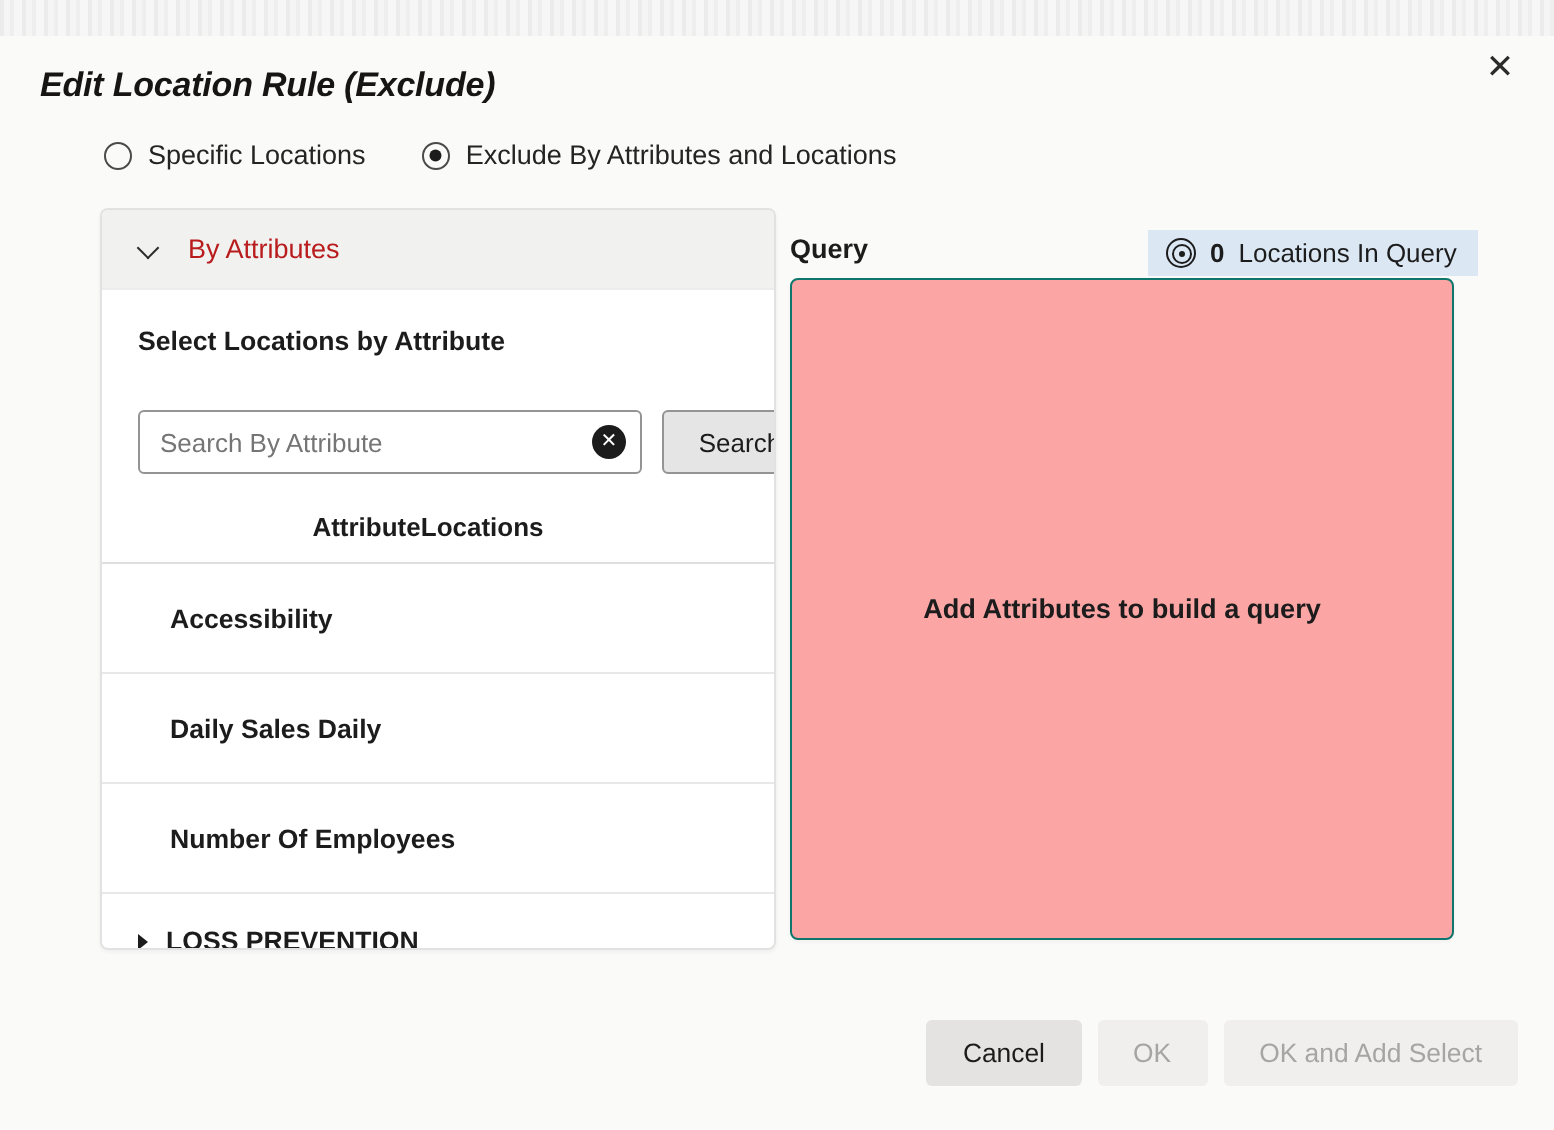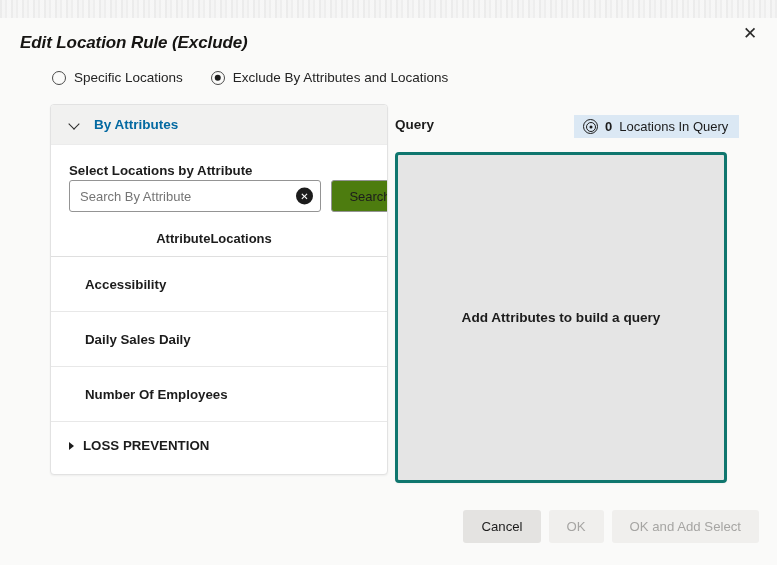--- a/index.html
+++ b/index.html
@@ -120,35 +120,35 @@
     content: "";
     position: absolute;
     top: 1px; left: 1px;
     width: 7px; height: 7px;
     border-right: 1.6px solid #2b2b2b;
     border-bottom: 1.6px solid #2b2b2b;
     transform: rotate(45deg);
   }
   .acc-title {
     font-size: 13.5px;
-    font-weight: bold;
-    color: #0369a1;
+    font-weight: normal;
+    color: #b91c1c;
   }
 
   .panel-body {
     padding: 18px 0 0 0;
     position: relative;
     height: calc(100% - 40px);
   }
   .section-label {
     font-size: 13.3px;
     font-weight: bold;
     color: #1c1c1c;
     padding: 0 18px;
-    margin-bottom: 2px;
+    margin-bottom: 27px;
   }
 
   .search-row {
     display: flex;
     gap: 10px;
     padding: 0 0 0 18px;
     margin-bottom: 10px;
     white-space: nowrap;
   }
   .search-box {
@@ -180,21 +180,21 @@
     display: flex; align-items: center; justify-content: center;
     font-size: 10px;
     cursor: pointer;
     line-height: 1;
   }
   .search-btn {
     height: 32px;
     min-width: 78px;
     border: 1px solid #949494;
     border-radius: 3px;
-    background: #4d7c0f;
+    background: #e5e5e5;
     font-size: 13px;
     font-family: "Liberation Sans", sans-serif;
     color: #1c1c1c;
     padding: 0 16px;
     cursor: pointer;
     flex: none;
   }
 
   .tbl-head {
     display: flex;
@@ -277,25 +277,25 @@
     top: 50%; left: 50%;
     transform: translate(-50%,-50%);
     width: 3px; height: 3px;
     border-radius: 50%;
     background: #1c1c1c;
   }
   .badge-count { font-weight: bold; }
 
   .query-card {
     position: absolute;
-    top: 152px; left: 395px;
+    top: 139px; left: 395px;
     width: 332px;
     height: 331px;
-    background: #e5e5e5;
-    border: 3px solid #0f766e;
+    background: #fca5a5;
+    border: 1px solid #0f766e;
     border-radius: 4px;
     box-shadow: 0 1px 2px rgba(0,0,0,.04);
     display: flex;
     align-items: center;
     justify-content: center;
   }
   .query-empty {
     font-size: 13.6px;
     font-weight: bold;
     color: #1c1c1c;

